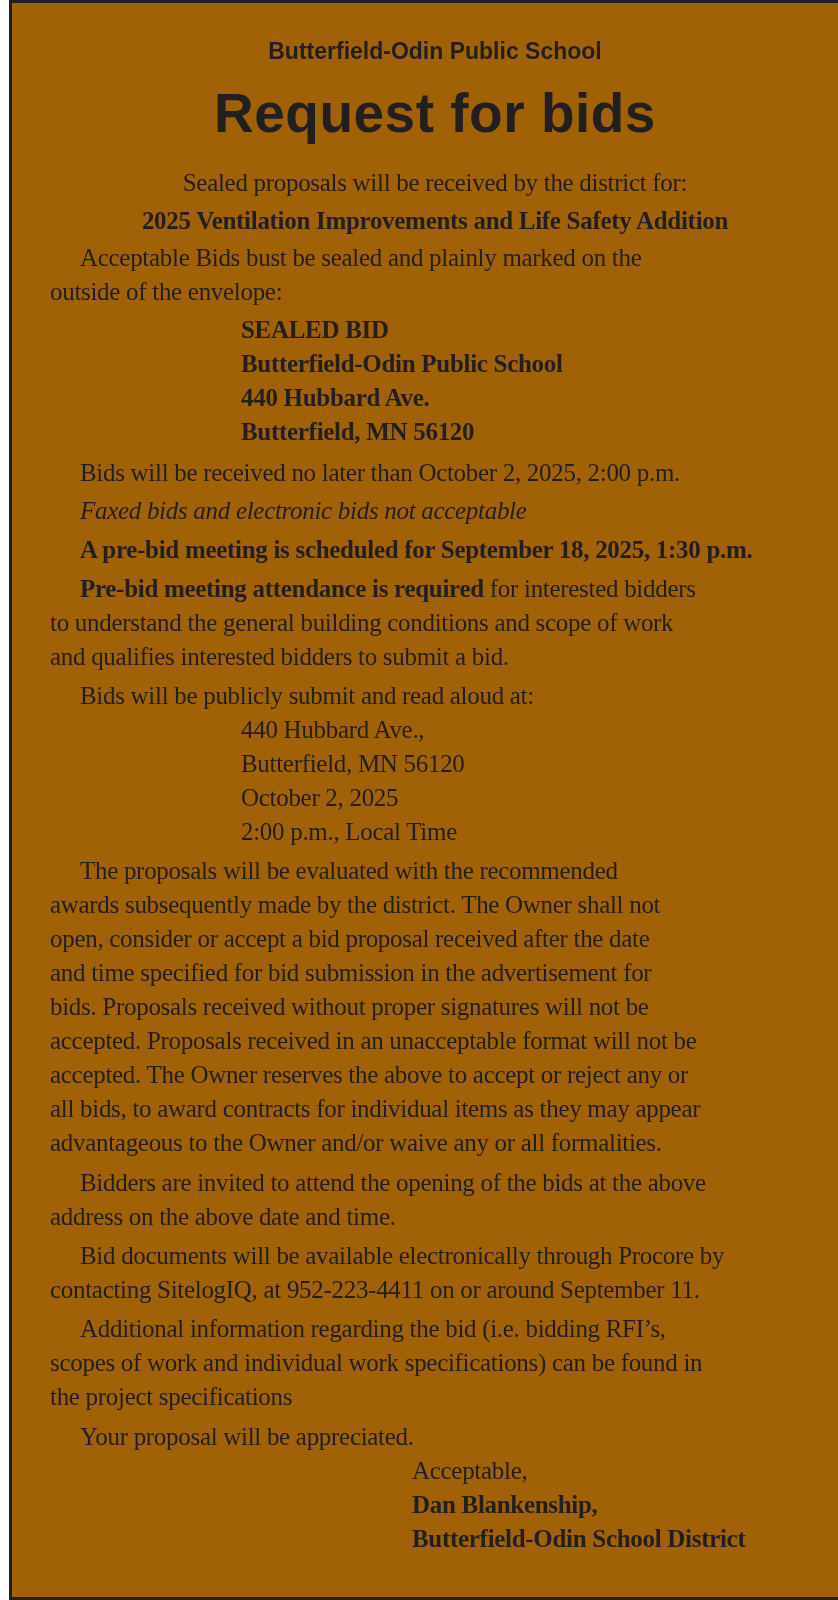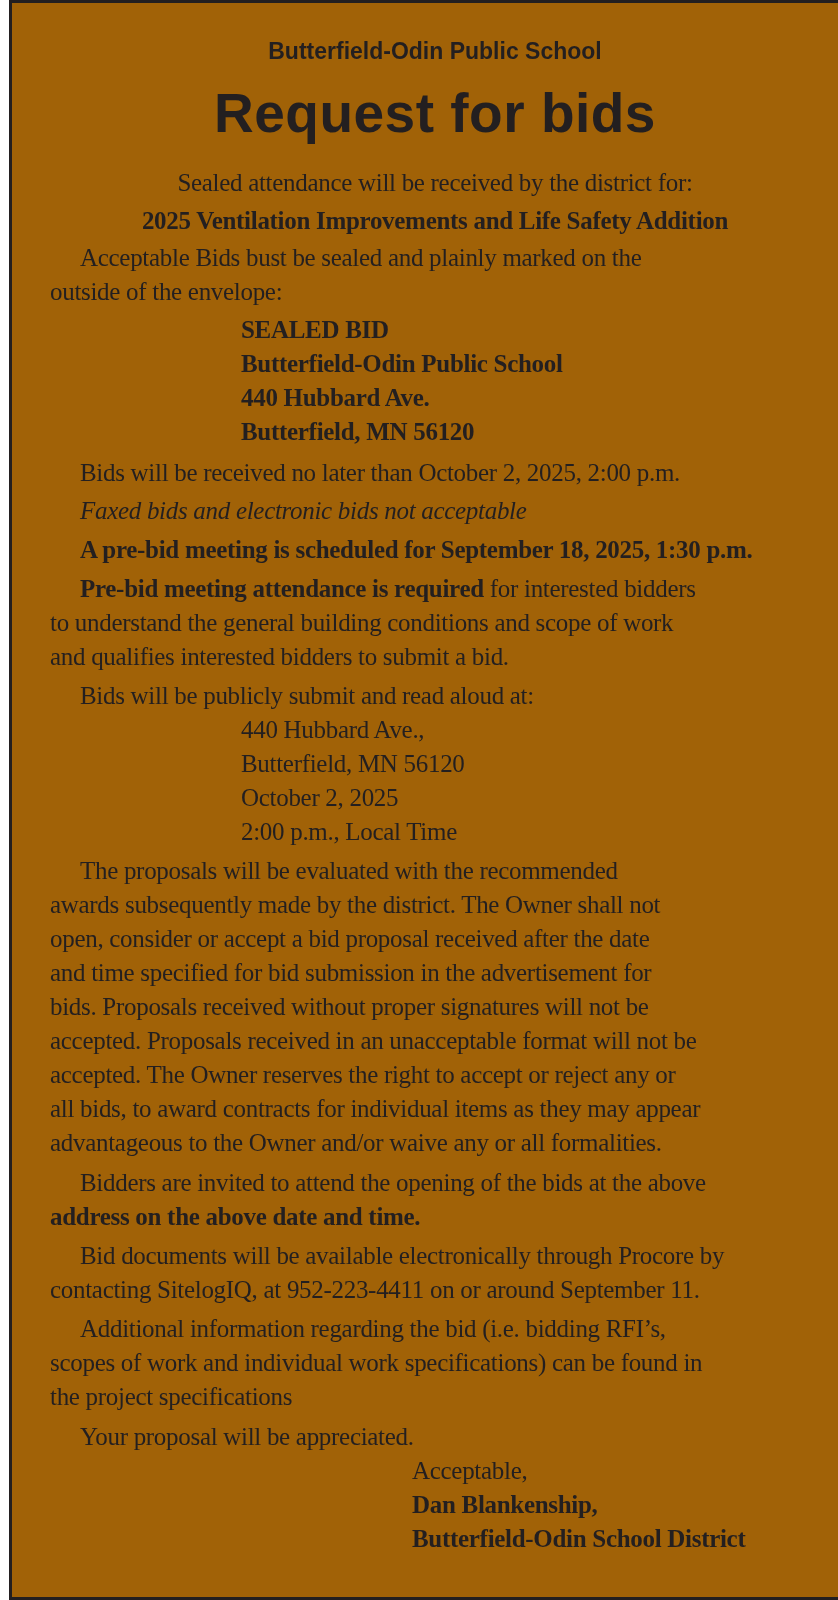--- a/index.html
+++ b/index.html
@@ -68,21 +68,21 @@
   </style>
 </head>
 <body>
 
 <div class="frame">
   <div class="inner">
 
     <div class="org">Butterfield-Odin Public School</div>
     <div class="title">Request for bids</div>
 
-    <div class="line center" style="top:163px;">Sealed attendance will be received by the district for:</div>
+    <div class="line center" style="top:163px;">Sealed proposals will be received by the district for:</div>
     <div class="line center bold" style="top:201px;">2025 Ventilation Improvements and Life Safety Addition</div>
 
     <div class="line indent" style="top:238px;">Acceptable Bids bust be sealed and plainly marked on the</div>
     <div class="line" style="top:272px;">outside of the envelope:</div>
 
     <div class="line addr bold" style="top:310px;">SEALED BID</div>
     <div class="line addr bold" style="top:344px;">Butterfield-Odin Public School</div>
     <div class="line addr bold" style="top:378px;">440 Hubbard Ave.</div>
     <div class="line addr bold" style="top:412px;">Butterfield, MN 56120</div>
 
@@ -99,26 +99,26 @@
     <div class="line addr" style="top:744px;">Butterfield, MN 56120</div>
     <div class="line addr" style="top:778px;">October 2, 2025</div>
     <div class="line addr" style="top:812px;">2:00 p.m., Local Time</div>
 
     <div class="line indent" style="top:851px;">The proposals will be evaluated with the recommended</div>
     <div class="line" style="top:885px;">awards subsequently made by the district. The Owner shall not</div>
     <div class="line" style="top:919px;">open, consider or accept a bid proposal received after the date</div>
     <div class="line" style="top:953px;">and time specified for bid submission in the advertisement for</div>
     <div class="line" style="top:987px;">bids. Proposals received without proper signatures will not be</div>
     <div class="line" style="top:1021px;">accepted. Proposals received in an unacceptable format will not be</div>
-    <div class="line" style="top:1055px;">accepted. The Owner reserves the right to accept or reject any or</div>
+    <div class="line" style="top:1055px;">accepted. The Owner reserves the above to accept or reject any or</div>
     <div class="line" style="top:1089px;">all bids, to award contracts for individual items as they may appear</div>
     <div class="line" style="top:1123px;">advantageous to the Owner and/or waive any or all formalities.</div>
 
     <div class="line indent" style="top:1163px;">Bidders are invited to attend the opening of the bids at the above</div>
-    <div class="line" style="top:1197px;font-weight:bold;">address on the above date and time.</div>
+    <div class="line" style="top:1197px;">address on the above date and time.</div>
 
     <div class="line indent" style="top:1236px;">Bid documents will be available electronically through Procore by</div>
     <div class="line" style="top:1270px;">contacting SitelogIQ, at 952-223-4411 on or around September 11.</div>
 
     <div class="line indent" style="top:1309px;">Additional information regarding the bid (i.e. bidding RFI’s,</div>
     <div class="line" style="top:1343px;">scopes of work and individual work specifications) can be found in</div>
     <div class="line" style="top:1377px;">the project specifications</div>
 
     <div class="line indent" style="top:1417px;">Your proposal will be appreciated.</div>
 

